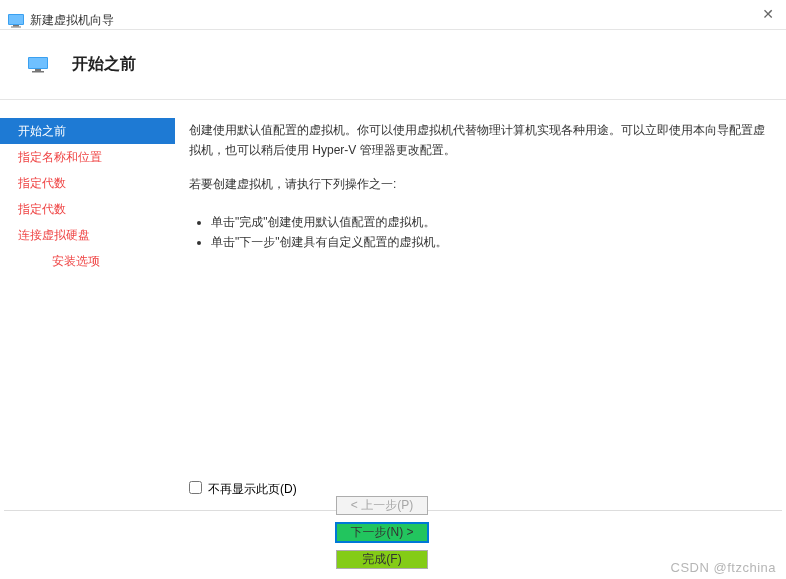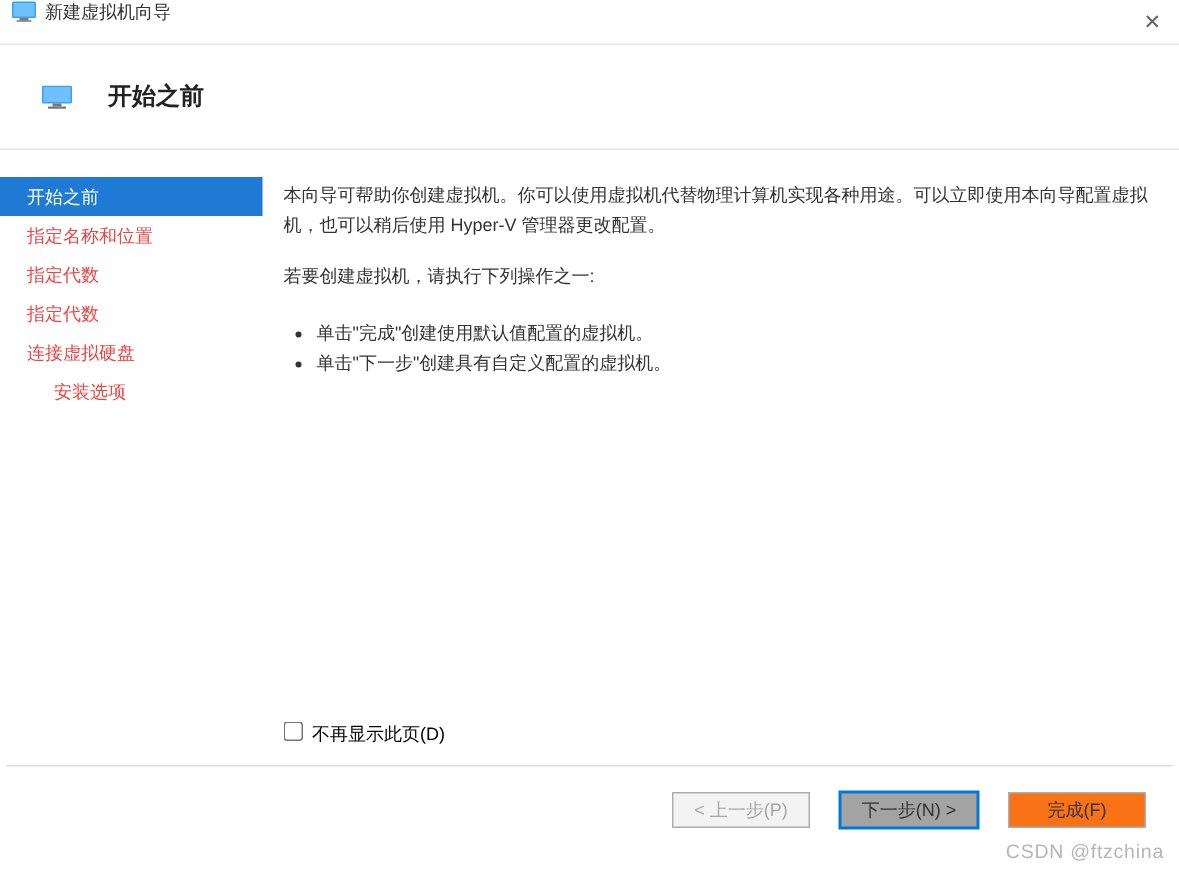--- a/index.html
+++ b/index.html
@@ -8,21 +8,21 @@
       font-size: 12px;
       background: #fff;
       width: 786px;
       height: 579px;
       overflow: hidden;
       position: relative;
     }
     .titlebar {
       height: 30px;
       display: flex;
-      align-items: flex-start;
+      align-items: flex-end;
       padding: 0 8px;
       border-bottom: 1px solid #e5e5e5;
       position: relative;
     }
     .titlebar-icon {
       width: 16px;
       height: 16px;
       margin-right: 6px;
     }
     .titlebar-text {
@@ -69,21 +69,22 @@
       font-size: 12px;
       color: #ef4444;
       cursor: pointer;
       line-height: 18px;
     }
     .sidebar-item.selected {
       background: #1e7ad4;
       color: #fff;
     }
     .sidebar-item.indent {
-      padding-left: 36px;
+      padding-left: 24px;
+      margin-left: 28px;
     }
     .main-panel {
       flex: 1;
       padding: 20px 14px 10px 14px;
       display: flex;
       flex-direction: column;
       position: relative;
     }
     .para {
       font-size: 12px;
@@ -113,42 +114,43 @@
     .footer-sep {
       border-top: 1px solid #ddd;
       margin-left: 4px;
       margin-right: 4px;
     }
     .button-row {
       height: 58px;
       display: flex;
       justify-content: flex-end;
       align-items: center;
-      gap: 20px;
+      gap: 8px;
       padding-right: 22px;
+      flex-direction: column;
     }
     .wbtn {
       min-width: 92px;
       height: 24px;
       border: 1px solid #adadad;
-      background: #f97316;
+      background: #84cc16;
       font-size: 12px;
       color: #333;
       cursor: pointer;
       padding: 0 8px;
     }
     .wbtn:disabled {
       color: #a7a7a7;
       cursor: default;
       background: #f3f3f3;
     }
     .wbtn.default {
       border: 1px solid #0078d7;
       outline: 1px solid #0078d7;
-      background: #a3a3a3;
+      background: #22c55e;
     }
     .watermark {
       position: absolute;
       right: 10px;
       bottom: 4px;
       font-size: 13px;
       color: rgba(120,120,120,0.55);
       pointer-events: none;
       letter-spacing: 0.5px;
     }
@@ -182,21 +184,21 @@
   <div class="sidebar" id="sidebar">
       <div class="sidebar-item selected">开始之前</div>
       <div class="sidebar-item">指定名称和位置</div>
       <div class="sidebar-item">指定代数</div>
       <div class="sidebar-item">指定代数</div>
       <div class="sidebar-item">连接虚拟硬盘</div>
       <div class="sidebar-item indent">安装选项</div>
     </div>
 
   <div class="main-panel">
-    <div class="para">本向导可帮助你创建虚拟机。你可以使用虚拟机代替物理计算机实现各种用途。可以立即使用本向导配置虚拟机，也可以稍后使用 Hyper-V 管理器更改配置。</div>
+    <div class="para">创建使用默认值配置的虚拟机。你可以使用虚拟机代替物理计算机实现各种用途。可以立即使用本向导配置虚拟机，也可以稍后使用 Hyper-V 管理器更改配置。</div>
     <div class="para">若要创建虚拟机，请执行下列操作之一:</div>
     <ul class="bullet-list" id="bullets">
         <li class="bullet-item">单击"完成"创建使用默认值配置的虚拟机。</li>
         <li class="bullet-item">单击"下一步"创建具有自定义配置的虚拟机。</li>
       </ul>
 
     <div class="checkbox-row">
       <input type="checkbox" style="">
       <label>不再显示此页(D)</label>
     </div>

